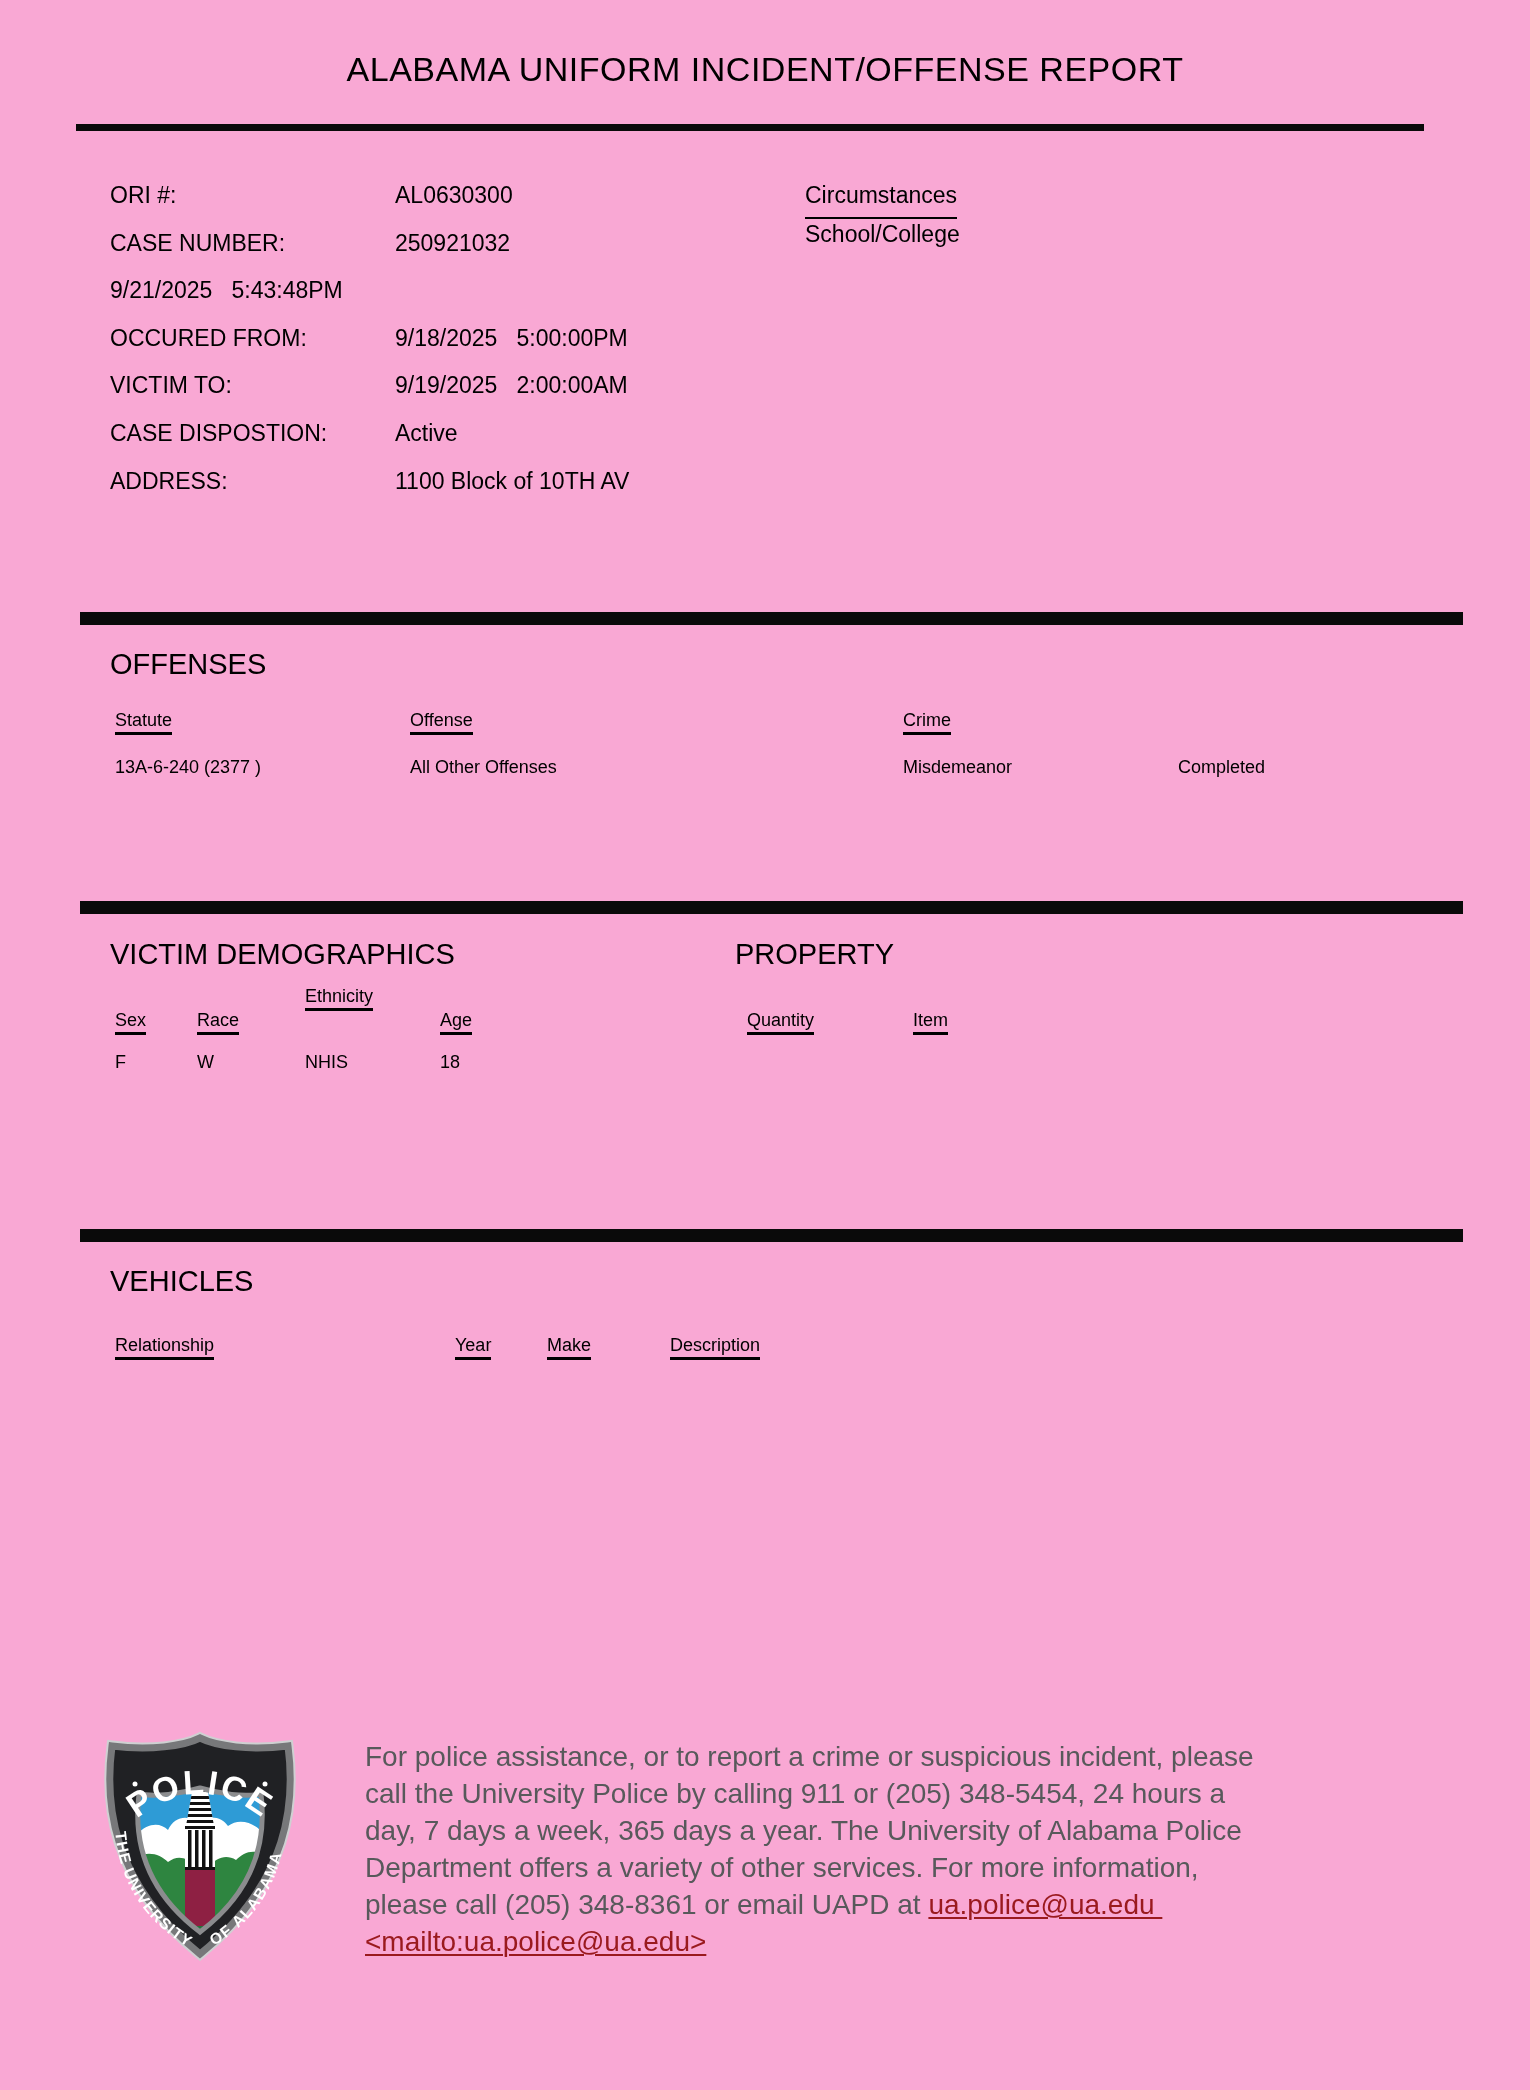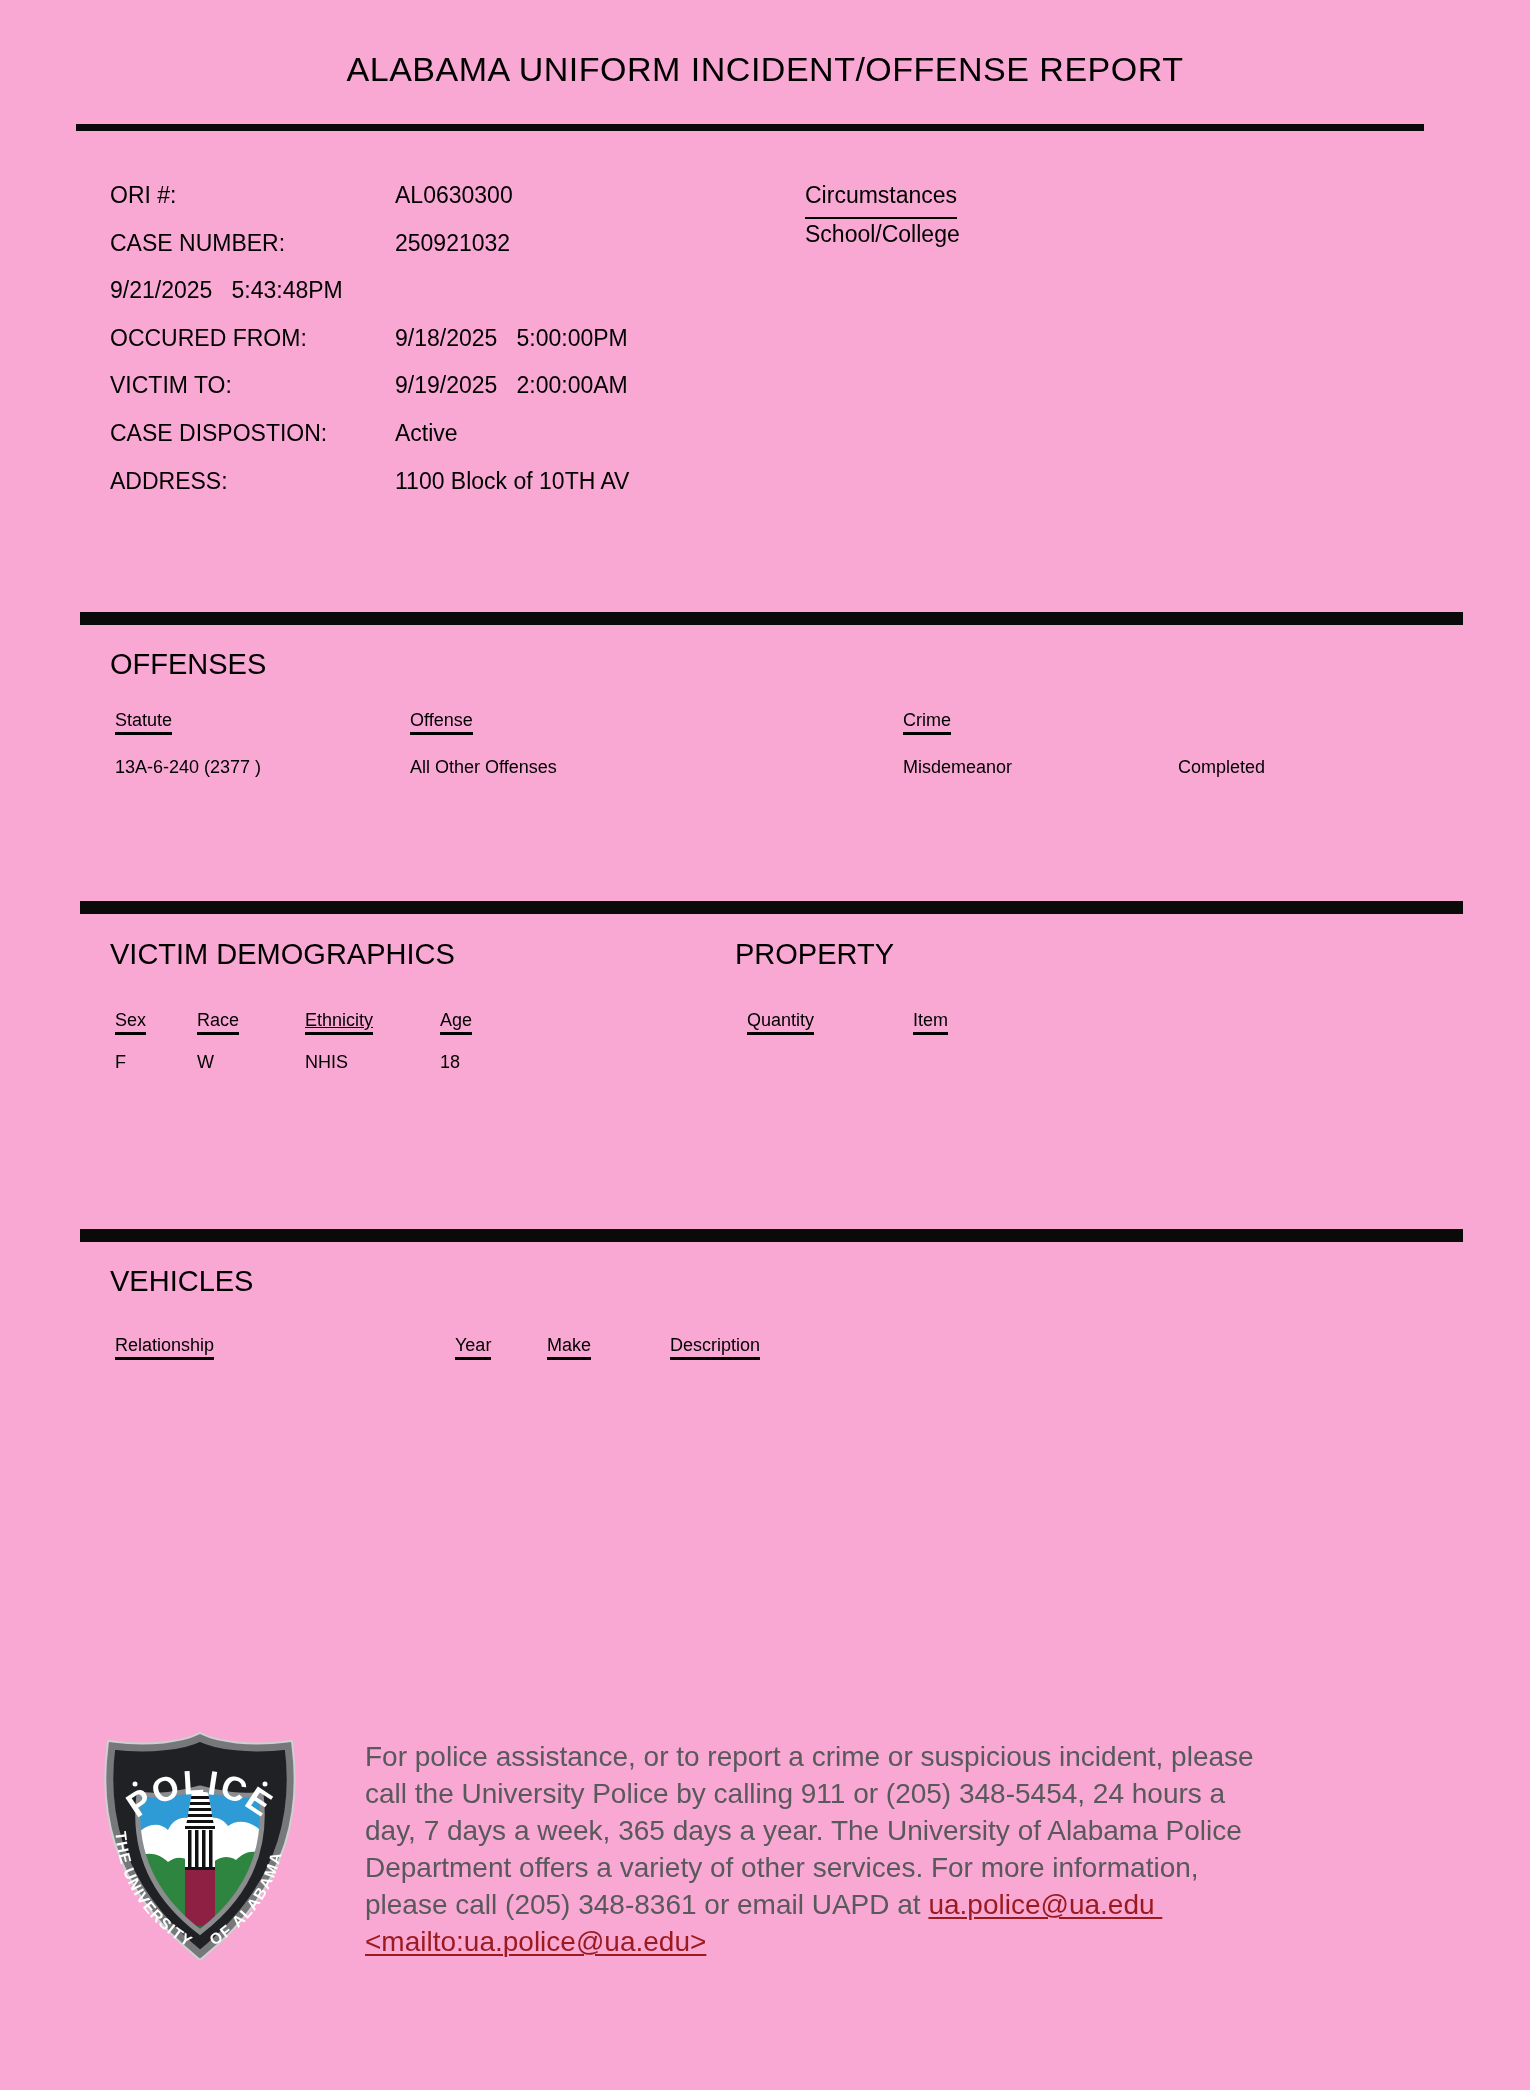--- a/index.html
+++ b/index.html
@@ -90,21 +90,21 @@
   <span class="cell" style="left:410px; top:757px;">All Other Offenses</span>
   <span class="cell" style="left:903px; top:757px;">Misdemeanor</span>
   <span class="cell" style="left:1178px; top:757px;">Completed</span>
 
   <div class="rule rule-thick" style="top:901px;"></div>
   <div class="section-heading" style="left:110px; top:938px;">VICTIM DEMOGRAPHICS</div>
   <div class="section-heading" style="left:735px; top:938px;">PROPERTY</div>
 
   <span class="cell" style="left:115px; top:1010px;"><span class="col-head">Sex</span></span>
   <span class="cell" style="left:197px; top:1010px;"><span class="col-head">Race</span></span>
-  <span class="cell" style="left:305px; top:1010px;text-decoration:underline;"><span class="col-head">Ethnicity</span></span>
+  <span class="cell" style="left:305px; top:986px;"><span class="col-head">Ethnicity</span></span>
   <span class="cell" style="left:440px; top:1010px;"><span class="col-head">Age</span></span>
   <span class="cell" style="left:747px; top:1010px;"><span class="col-head">Quantity</span></span>
   <span class="cell" style="left:913px; top:1010px;"><span class="col-head">Item</span></span>
 
   <span class="cell" style="left:115px; top:1052px;">F</span>
   <span class="cell" style="left:197px; top:1052px;">W</span>
   <span class="cell" style="left:305px; top:1052px;">NHIS</span>
   <span class="cell" style="left:440px; top:1052px;">18</span>
 
   <div class="rule rule-thick" style="top:1229px;"></div>

